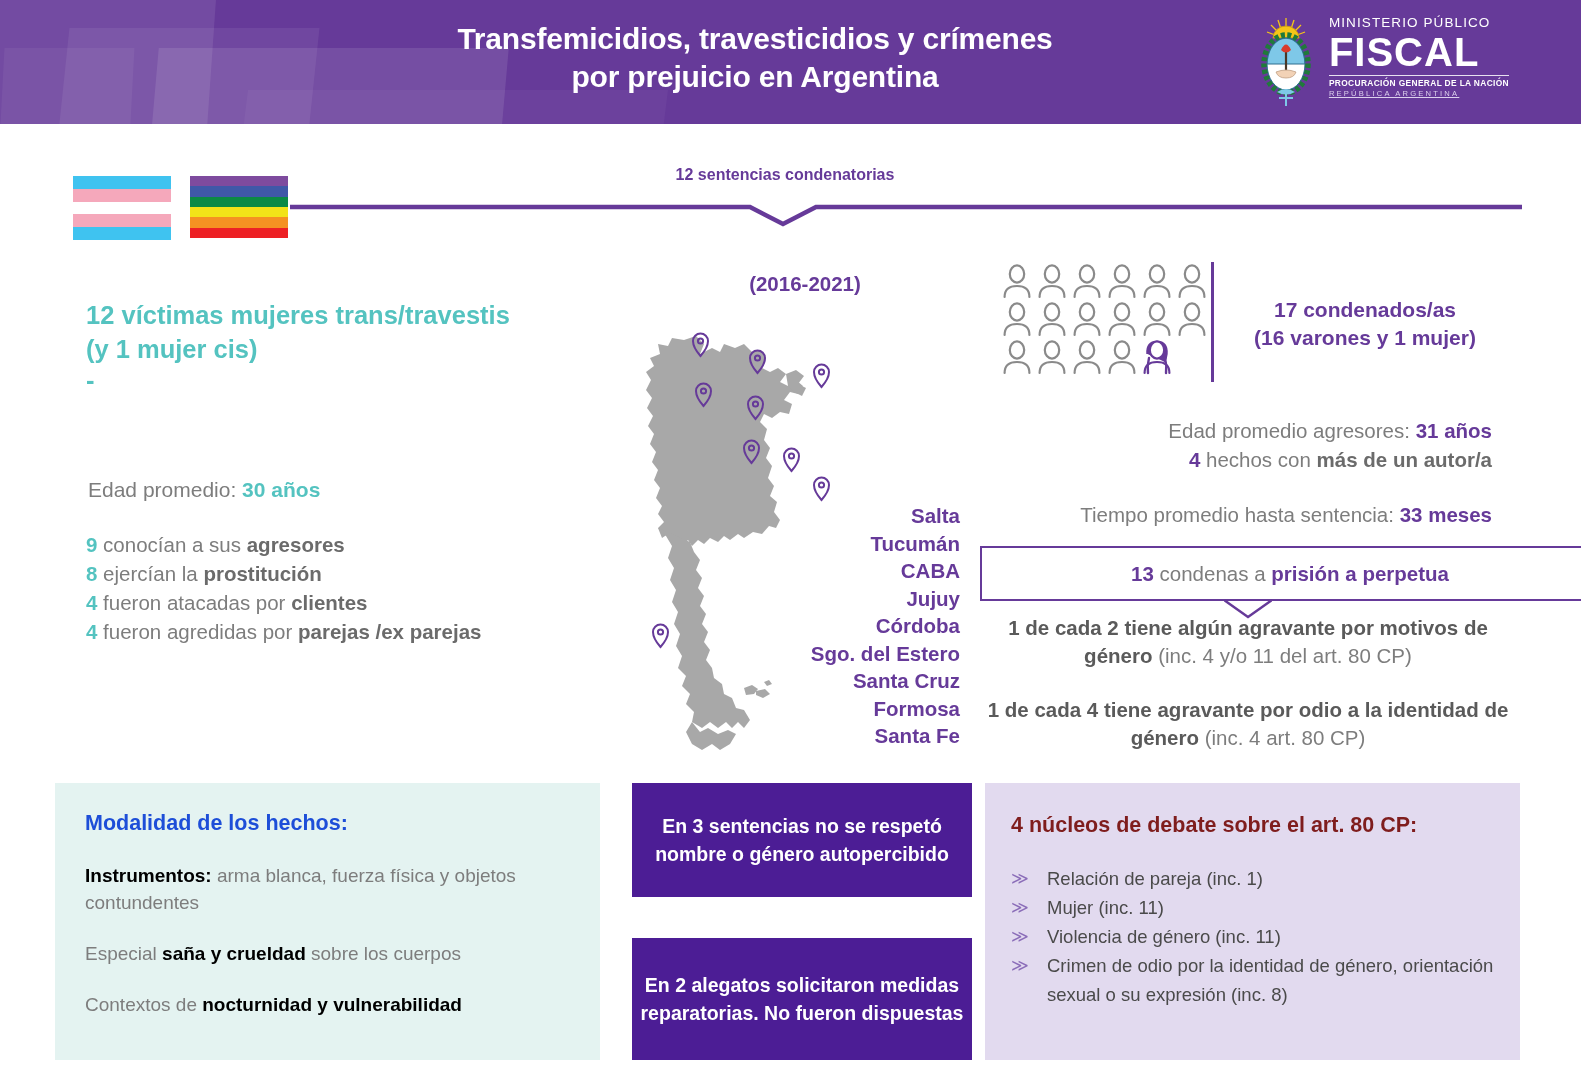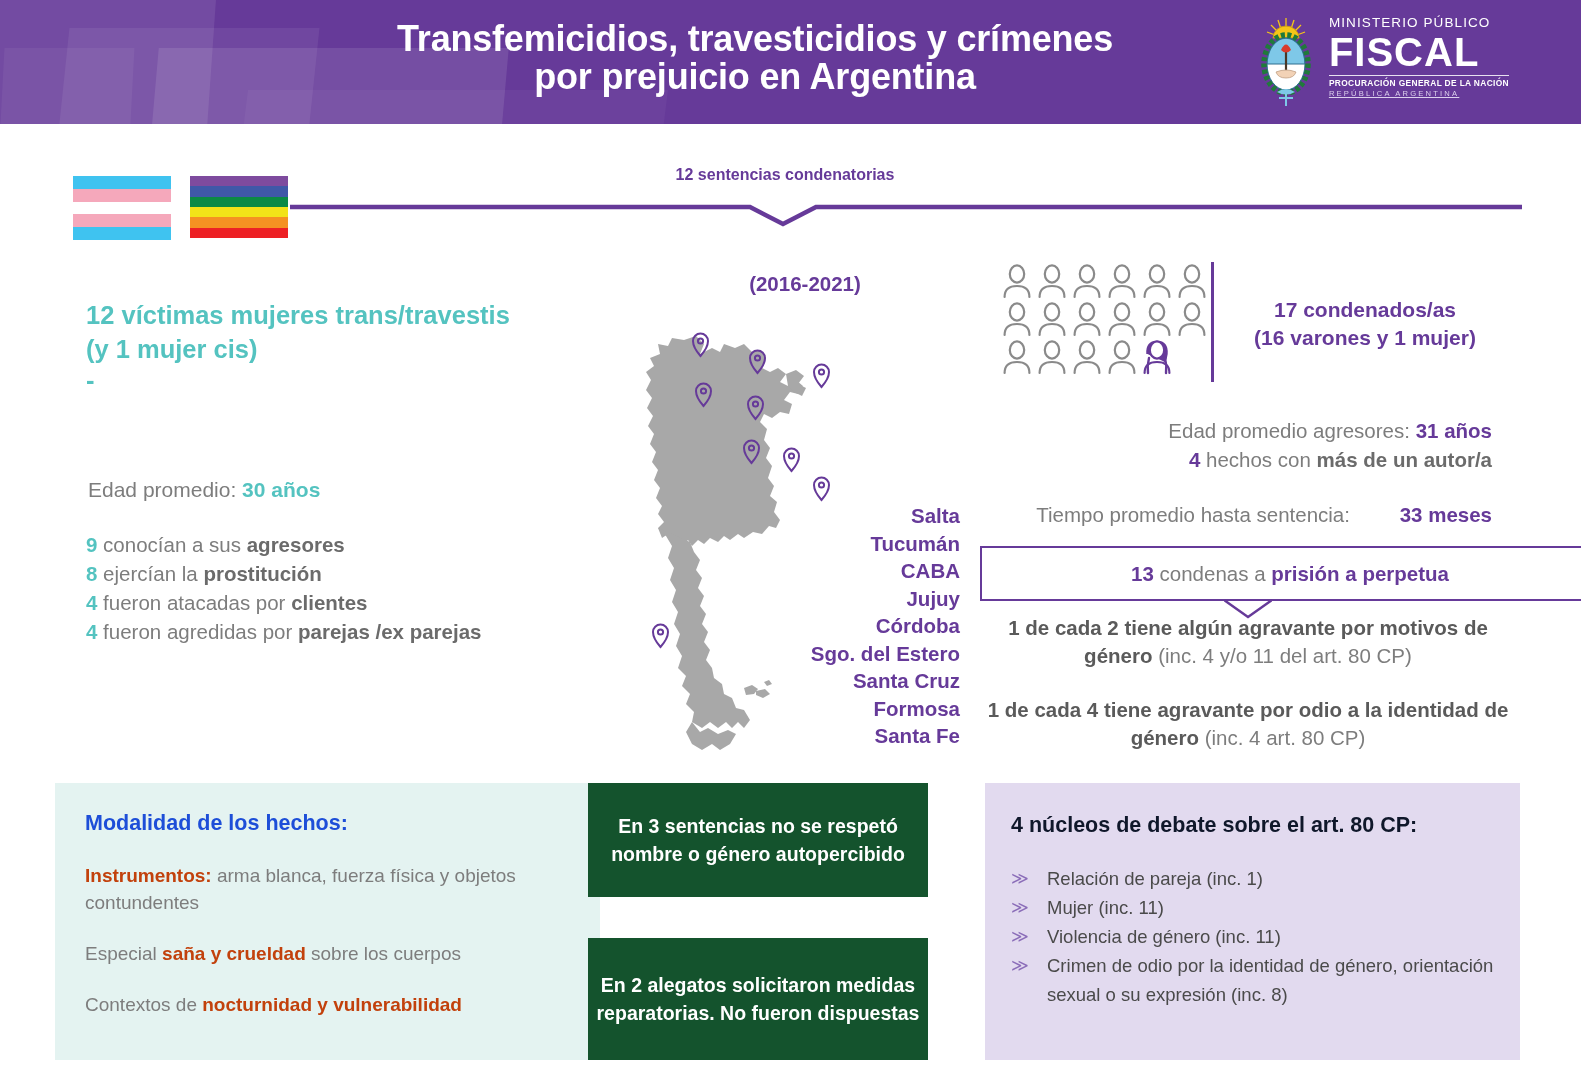--- a/index.html
+++ b/index.html
@@ -19,21 +19,21 @@
   .hdr-shape { position:absolute; background:rgba(255,255,255,0.09); }
   .hs1 { left:-40px; top:-30px; width:250px; height:230px; transform:skewX(-4deg); }
   .hs2 { left:60px;  top:28px;  width:250px; height:180px; transform:skewX(-6deg); background:rgba(255,255,255,0.07);}
   .hs3 { left:150px; top:48px;  width:350px; height:200px; transform:skewX(-5deg); background:rgba(255,255,255,0.10);}
   .hs4 { left:0px;   top:48px;  width:130px; height:170px; transform:skewX(-3deg); background:rgba(255,255,255,0.05);}
   .hs5 { left:240px; top:90px;  width:420px; height:130px; transform:skewX(-7deg); background:rgba(255,255,255,0.04);}
 
   .hdr-title {
     position:absolute; left:250px; top:20px; width:1010px;
     text-align:center; color:#ffffff;
-    font-size:36px; font-weight:bold; line-height:38px;
+    font-size:30px; font-weight:bold; line-height:38px;
     letter-spacing:-0.2px;
   }
 
   .logo { position:absolute; right:72px; top:16px; display:flex; align-items:flex-start; gap:12px; }
   .logo-text { color:#fff; line-height:1; }
   .logo-l1 { font-size:13.5px; letter-spacing:1.1px; font-weight:normal; margin-bottom:2px;}
   .logo-l2 { font-size:40px; font-weight:bold; letter-spacing:1px; line-height:40px;}
   .logo-l3 { font-size:8.4px; letter-spacing:0.35px; font-weight:bold; margin-top:3px; border-top:1px solid rgba(255,255,255,.85); padding-top:3px;}
   .logo-l4 { font-size:7.6px; letter-spacing:2.2px; margin-top:3px; color:#ddd1ee;text-decoration:underline;}
 
@@ -96,21 +96,21 @@
     position:absolute; left:980px; top:416px; width:512px; text-align:right;
     font-size:20.5px; color:#7d7d7d; line-height:29px;
   }
   .agg-lines .pv { color:#663a99; font-weight:bold; }
   .agg-lines .gb { color:#6b6b6b; font-weight:bold; }
 
   .time-line {
     position:absolute; left:980px; top:503px; width:512px; text-align:right;
     font-size:20.5px; color:#7d7d7d;
   }
-  .time-line b { color:#663a99;margin-left:44px; }
+  .time-line b { color:#663a99; }
 
   .perp-box {
     position:absolute; left:980px; top:546px; width:620px; height:55px;
     border:2px solid #663a99; display:flex; align-items:center; justify-content:center;
     font-size:20.5px; color:#7d7d7d;
   }
   .perp-box .pv { color:#663a99; font-weight:bold; }
   .notch { position:absolute; left:1224px; top:599px; }
 
   .agr-block {
@@ -120,35 +120,35 @@
   .agr-block .gb { color:#5a5a5a; font-weight:bold; }
   .agr-block p + p { margin-top:26px; }
 
   
   .box-teal {
     position:absolute; left:55px; top:783px; width:545px; height:277px;
     background:#e4f3f1; padding:28px 30px;
   }
   .box-teal h3 { color:#1d4ed8; font-size:21.5px; margin-bottom:26px; }
   .box-teal p { font-size:19px; color:#7d7d7d; line-height:27px; margin-bottom:24px; }
-  .box-teal p b { color:#c2410c; }
+  .box-teal p b { color:#000000; }
 
   .box-purple {
-    position:absolute; left:588px; background:#14532d; color:#fff;
+    position:absolute; left:632px; background:#4c1d95; color:#fff;
     width:340px; display:flex; align-items:center; justify-content:flex-start;
     text-align:center; font-size:19.5px; font-weight:bold; line-height:28px;
   }
   .bp1 { top:783px; height:114px; }
   .bp2 { top:938px; height:122px; }
 
   .box-lav {
     position:absolute; left:985px; top:783px; width:535px; height:277px;
     background:#e2daef; padding:30px 26px;
   }
-  .box-lav h3 { color:#0f172a; font-size:21.5px; margin-bottom:26px; }
+  .box-lav h3 { color:#7f1d1d; font-size:21.5px; margin-bottom:26px; }
   .box-lav ul { list-style:none; }
   .box-lav li { font-size:18.5px; color:#4a4a4a; line-height:29px; display:flex; gap:14px; }
   .box-lav li .chev { color:#8a6cb8; font-size:17px; flex:0 0 22px; }
 </style>
 </head>
 <body>
 
 <div class="page">
 
   <div class="header">

